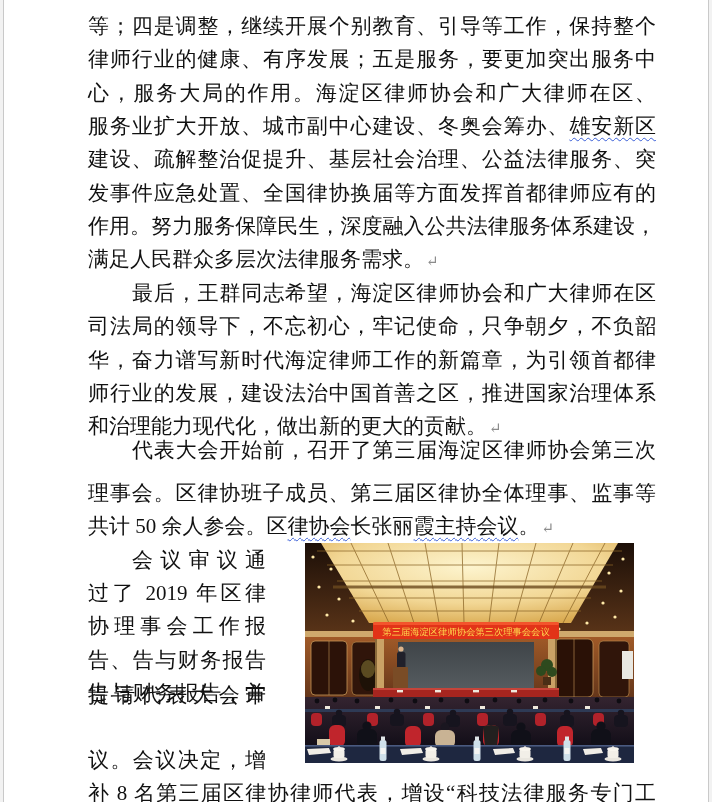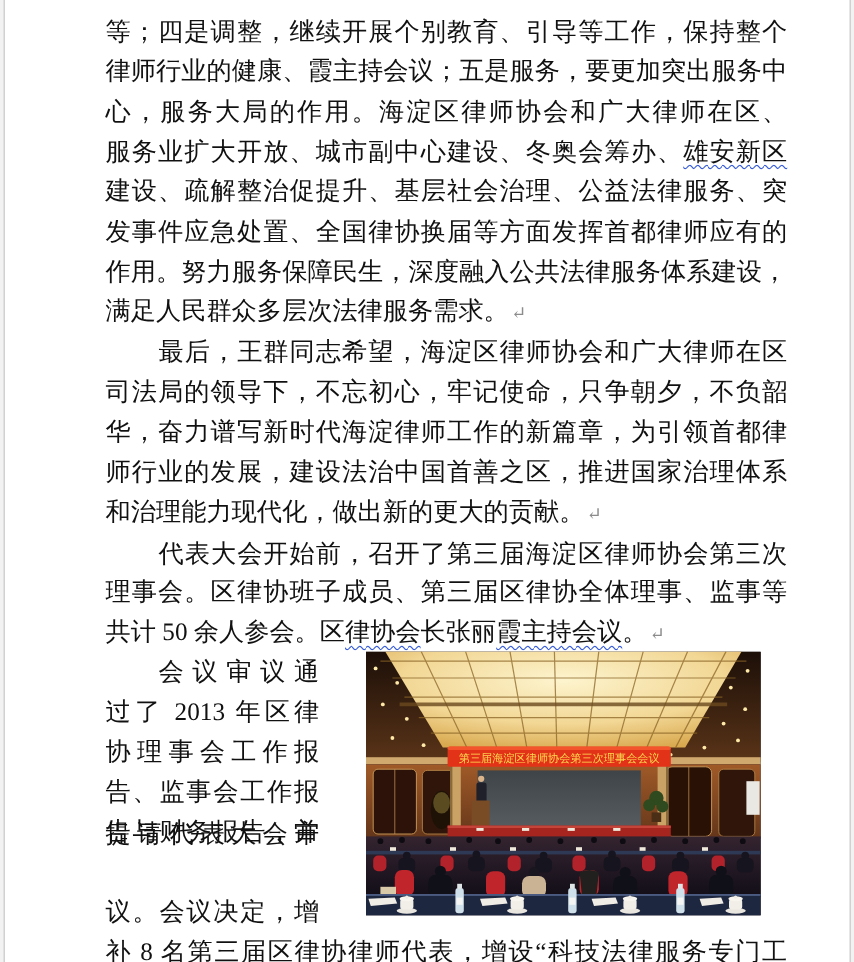--- a/index.html
+++ b/index.html
@@ -21,39 +21,39 @@
 </style>
 </head>
 <body>
 
 <div id="screen">
   <div class="page-edge" id="edge-left"></div>
   <div class="page-edge" id="edge-right"></div>
 
   <div id="text-layer">
       <div class="line full j" style="top: 10px;"><span>等；四是调整，继续开展个别教育、引导等工作，保持整个</span></div>
-      <div class="line full j" style="top: 43.35px;"><span>律师行业的健康、霞主持会议；五是服务，要更加突出服务中</span></div>
+      <div class="line full j" style="top: 43.35px;"><span>律师行业的健康、有序发展；五是服务，要更加突出服务中</span></div>
       <div class="line full j" style="top: 76.7px;"><span>心，服务大局的作用。海淀区律师协会和广大律师在区、</span></div>
       <div class="line full j" style="top: 110.05px;"><span>服务业扩大开放、城市副中心建设、冬奥会筹办、</span><span class="wavy">雄安新区</span></div>
       <div class="line full j" style="top: 143.4px;"><span>建设、疏解整治促提升、基层社会治理、公益法律服务、突</span></div>
       <div class="line full j" style="top: 176.75px;"><span>发事件应急处置、全国律协换届等方面发挥首都律师应有的</span></div>
       <div class="line full j" style="top: 210.1px;"><span>作用。努力服务保障民生，深度融入公共法律服务体系建设，</span></div>
       <div class="line full" style="top: 243.45px;"><span>满足人民群众多层次法律服务需求。</span><span class="pilcrow">↵</span></div>
       <div class="line full j" style="top: 276.8px; text-indent: 44px;"><span>最后，王群同志希望，海淀区律师协会和广大律师在区</span></div>
       <div class="line full j" style="top: 310.15px;"><span>司法局的领导下，不忘初心，牢记使命，只争朝夕，不负韶</span></div>
       <div class="line full j" style="top: 343.5px;"><span>华，奋力谱写新时代海淀律师工作的新篇章，为引领首都律</span></div>
       <div class="line full j" style="top: 376.85px;"><span>师行业的发展，建设法治中国首善之区，推进国家治理体系</span></div>
       <div class="line full" style="top: 410.2px;"><span>和治理能力现代化，做出新的更大的贡献。</span><span class="pilcrow">↵</span></div>
-      <div class="line full j" style="top: 445px; text-indent: 44px;"><span>代表大会开始前，召开了第三届海淀区律师协会第三次</span></div>
+      <div class="line full j" style="top: 434px; text-indent: 44px;"><span>代表大会开始前，召开了第三届海淀区律师协会第三次</span></div>
       <div class="line full j" style="top: 476.9px;"><span>理事会。区律协班子成员、第三届区律协全体理事、监事等</span></div>
       <div class="line full" style="top: 510.25px;"><span>共计 50 余人参会。区</span><span class="wavy">律协会</span><span>长张丽</span><span class="wavy">霞主持会议</span><span>。</span><span class="pilcrow">↵</span></div>
       <div class="line col j" style="top: 543.6px; text-indent: 44px;"><span>会议审议通</span></div>
-      <div class="line col j" style="top: 576.95px;"><span>过了 2013 年区律</span></div>
+      <div class="line col j" style="top: 576.95px;"><span>过了 2019 年区律</span></div>
       <div class="line col j" style="top: 610.3px;"><span>协理事会工作报</span></div>
-      <div class="line col j" style="top: 643.65px;"><span>告、监事会工作报</span></div>
+      <div class="line col j" style="top: 643.65px;"><span>告、告与财务报告</span></div>
       <div class="line col j" style="top: 677px;"><span>告与财务报告，并</span></div>
       <div class="line col j" style="top: 679px;"><span>提请代表大会审</span></div>
       <div class="line col j" style="top: 743.7px;"><span>议。会议决定，增</span></div>
       <div class="line full j" style="top: 777.05px;"><span>补 8 名第三届区律协律师代表，增设“科技法律服务专门工</span></div>
     </div>
 
   <div id="photo">
     <svg width="329" height="220" viewBox="0 0 329 220">
       <defs>
         <linearGradient id="ceilDark" x1="0" y1="0" x2="0" y2="1">

